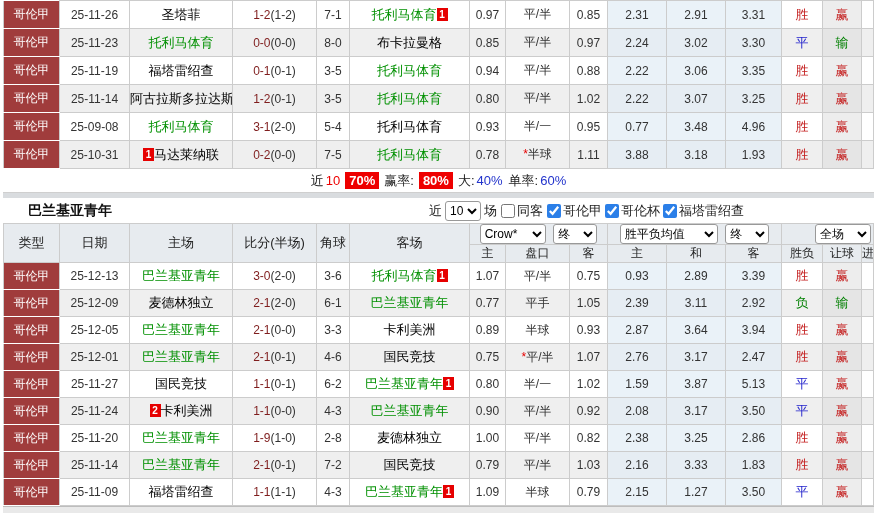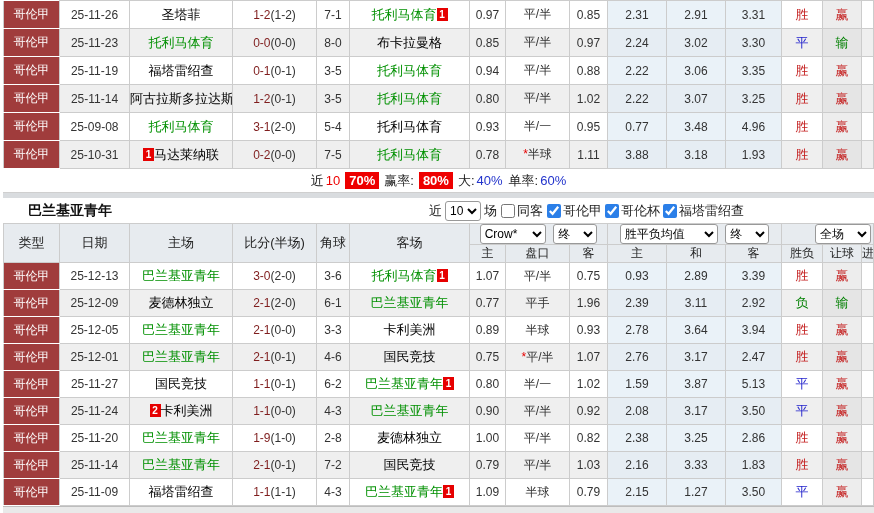--- a/index.html
+++ b/index.html
@@ -308,39 +308,39 @@
       </tr>
         <tr>
         <td class="c-league">哥伦甲</td>
         <td class="c-date">25-12-09</td>
         <td class="c-team"><span class="tname" data-v="麦德林独立">麦德林独立</span></td>
         <td class="c-score"><span class="ft">2-1</span><span class="ht">(2-0)</span></td>
         <td class="c-corner">6-1</td>
         <td class="c-team"><span class="tname" data-v="巴兰基亚青年">巴兰基亚青年</span></td>
         <td>0.77</td>
         <td><span>平手</span></td>
-        <td>1.96</td>
+        <td>1.05</td>
         <td class="c-avg">2.39</td>
         <td class="c-avg">3.11</td>
         <td class="c-avg">2.92</td>
         <td><span class="res" data-v="负">负</span></td>
         <td class="c-let"><span class="res" data-v="输">输</span></td>
         <td class="c-sliver"></td>
       </tr>
         <tr>
         <td class="c-league">哥伦甲</td>
         <td class="c-date">25-12-05</td>
         <td class="c-team"><span class="tname" data-v="巴兰基亚青年">巴兰基亚青年</span></td>
         <td class="c-score"><span class="ft">2-1</span><span class="ht">(0-0)</span></td>
         <td class="c-corner">3-3</td>
         <td class="c-team"><span class="tname" data-v="卡利美洲">卡利美洲</span></td>
         <td>0.89</td>
         <td><span>半球</span></td>
         <td>0.93</td>
-        <td class="c-avg">2.78</td>
+        <td class="c-avg">2.87</td>
         <td class="c-avg">3.64</td>
         <td class="c-avg">3.94</td>
         <td><span class="res" data-v="胜">胜</span></td>
         <td class="c-let"><span class="res" data-v="赢">赢</span></td>
         <td class="c-sliver"></td>
       </tr>
         <tr>
         <td class="c-league">哥伦甲</td>
         <td class="c-date">25-12-01</td>
         <td class="c-team"><span class="tname" data-v="巴兰基亚青年">巴兰基亚青年</span></td>

